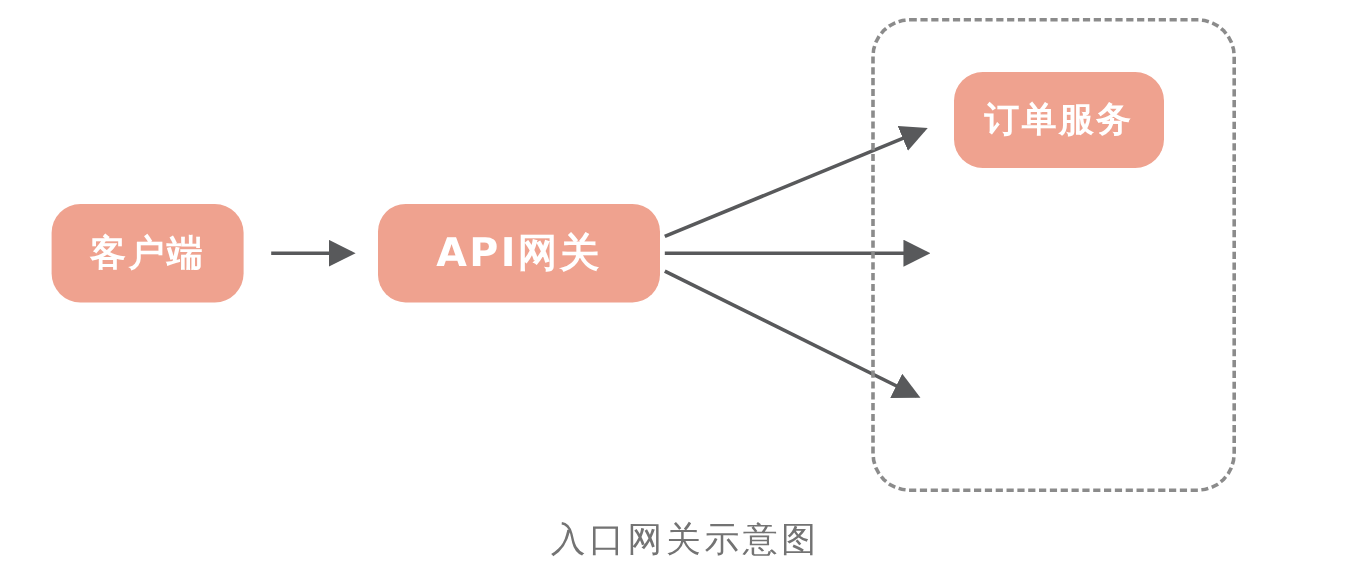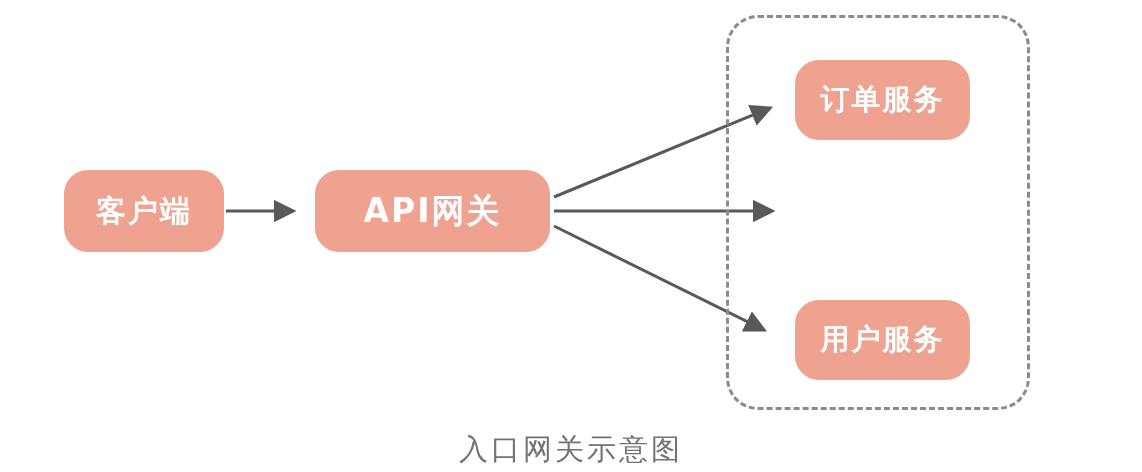--- a/index.html
+++ b/index.html
@@ -29,28 +29,29 @@
     background: #efa28f;
     color: #ffffff;
     border-radius: 24px;
     display: flex;
     align-items: center;
     justify-content: center;
     font-weight: bold;
     letter-spacing: 2px;
   }
   .node-client {
-    left: 64px; top: 170px;
+    left: 43px; top: 170px;
     width: 160px; height: 82px;
     font-size: 30px;
   }
   .node-gateway {
     left: 315px; top: 170px;
     width: 235px; height: 82px;
     font-size: 33px;
+    border-radius: 23px;
   }
   .node-service {
     left: 795px;
     width: 175px; height: 80px;
     font-size: 29px;
   }
   .node-service-order   { top: 60px;  }
   .node-service-product { top: 172px; }
   .node-service-user    { top: 300px; }
   .service-cluster {
@@ -98,19 +99,16 @@
     <span>客户端</span>
   </div>
 
   <div class="node node-gateway">
     <span>API网关</span>
   </div>
 
   <div class="node node-service node-service-order">
     <span>订单服务</span>
   </div>
-  <div class="node node-service node-service-user">
-    <span>用户服务</span>
-  </div>
 
   <div class="caption">入口网关示意图</div>
 
 </div>
 
 </body></html>

